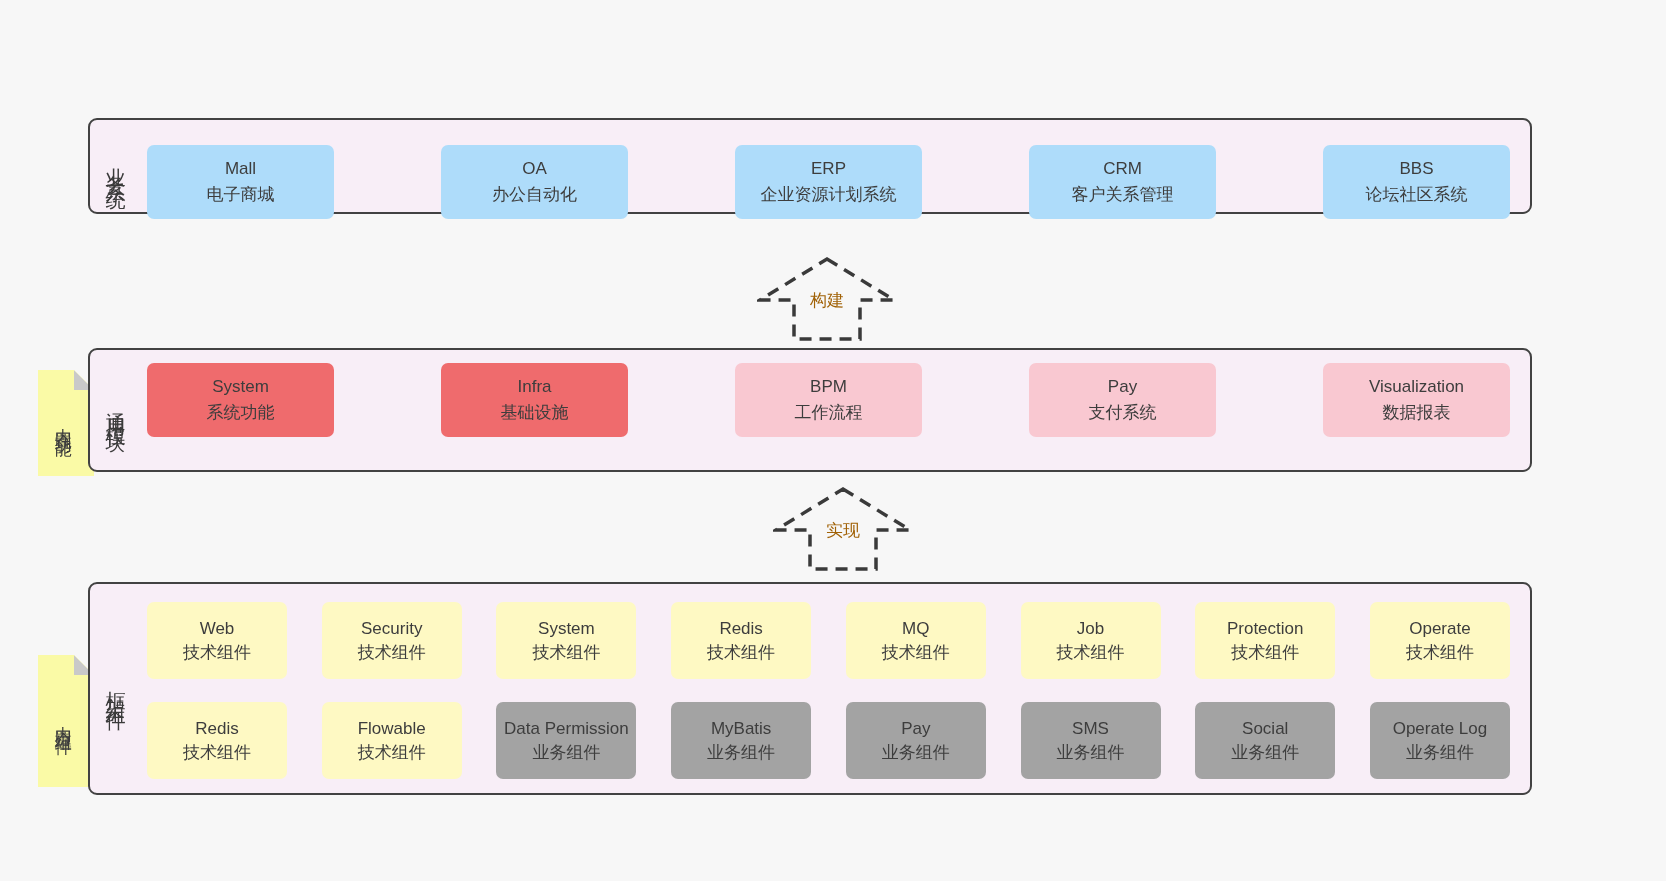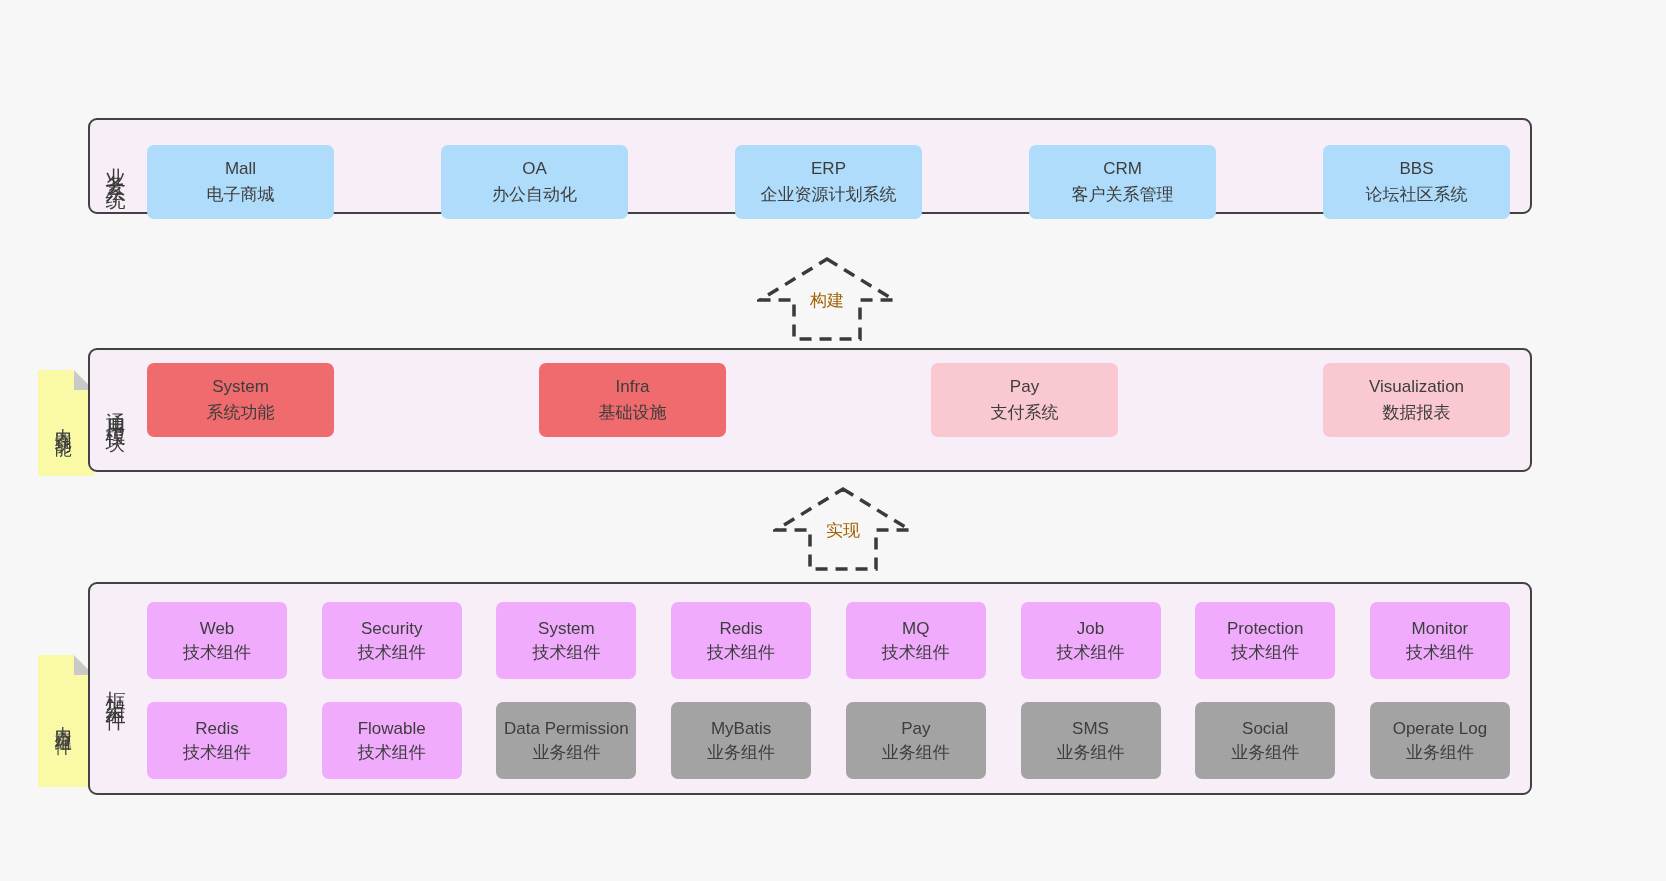--- a/index.html
+++ b/index.html
@@ -49,21 +49,21 @@
     align-items:center; justify-content:center;
     text-align:center;
     font-size:17px; line-height:26px;
   }
   .box-lg { width:187px; height:74px; }
   .box-sm { width:140px; height:77px; line-height:24px; }
 
   .blue        { background:#aedcfa; }
   .red         { background:#ef6b6d; }
   .pink        { background:#f9c8d1; }
-  .green-dark  { background:#f0abfc; }
+  .green-dark  { background:#fef9c3; }
   .green-light { background:#a3a3a3; }
 
   
   .arrow {
     position:absolute; width:140px; height:86px; z-index:3;
   }
   #arrow-build     { left:757px; top:256px; }
   #arrow-implement { left:773px; top:486px; }
   .arrow svg { position:absolute; inset:0; }
   .arrow-label {
@@ -149,20 +149,24 @@
     <div class="row">
       <div class="box box-lg red">
         <span>System</span>
         <span>系统功能</span>
       </div>
       <div class="box box-lg red">
         <span>Infra</span>
         <span>基础设施</span>
       </div>
       <div class="box box-lg pink">
+        <span>BPM</span>
+        <span>工作流程</span>
+      </div>
+      <div class="box box-lg pink">
         <span>Pay</span>
         <span>支付系统</span>
       </div>
       <div class="box box-lg pink">
         <span>Visualization</span>
         <span>数据报表</span>
       </div>
     </div>
   </div>
 
@@ -198,21 +202,21 @@
       </div>
       <div class="box box-sm green-dark">
         <span>Job</span>
         <span>技术组件</span>
       </div>
       <div class="box box-sm green-dark">
         <span>Protection</span>
         <span>技术组件</span>
       </div>
       <div class="box box-sm green-dark">
-        <span>Monitor</span>
+        <span>Operate</span>
         <span>技术组件</span>
       </div>
     </div>
     <div class="row row-2">
       <div class="box box-sm green-dark">
         <span>Redis</span>
         <span>技术组件</span>
       </div>
       <div class="box box-sm green-dark">
         <span>Flowable</span>

